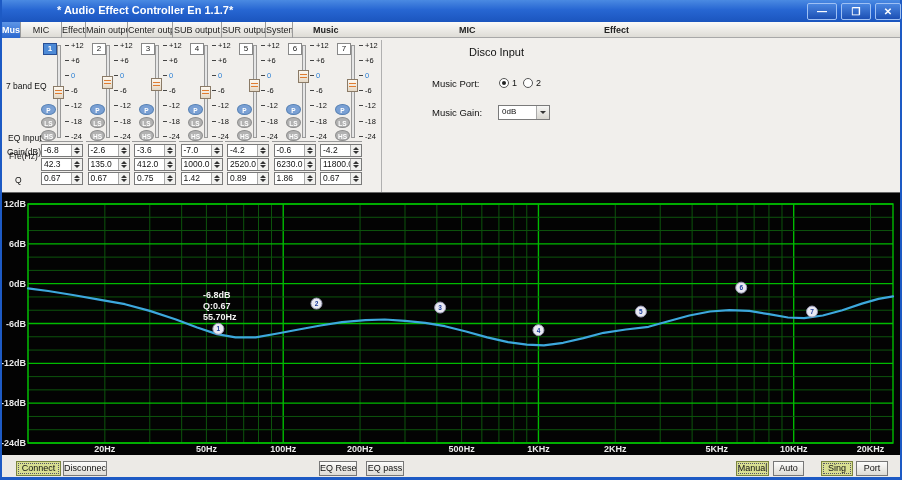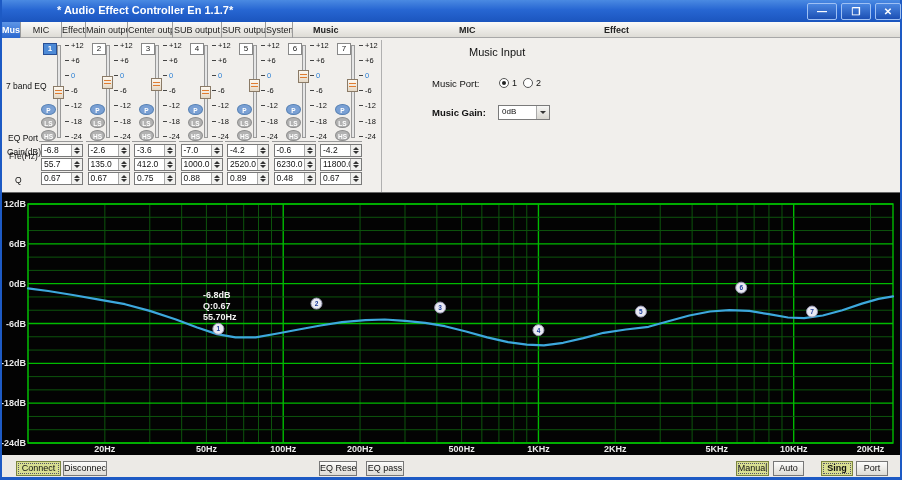--- a/index.html
+++ b/index.html
@@ -102,35 +102,35 @@
       <div class="valbox" style="left: 578px;">52</div>
       <div class="sliderlabel" style="left: 602px;">Effect</div>
       <div class="slidertrack" style="left: 624px; width: 98px;">
         <div class="sliderthumb" style="left: 37.12px;"></div>
       </div>
       <div class="valbox" style="left: 725px;">39</div>
     </div>
 
   <div class="eqpanel" id="eqpanel">
     <span class="eqlabel" style="left:4px;top:43px;">7 band EQ</span>
-    <span class="eqlabel" style="left:6px;top:95px;">EQ Port</span>
+    <span class="eqlabel" style="left:6px;top:95px;">EQ Input</span>
     <span class="eqlabel" style="left:5px;top:109px;">Gain(dB)</span>
     <span class="eqlabel" style="left:7px;top:113px;">Fre(Hz)</span>
     <span class="eqlabel" style="left:13px;top:137px;">Q</span>
 
     <div class="vdivider" style="left:379px;top:2px;height:152px;"></div>
 
     <div>
-      <span class="mi-title" style="left:467px;top:8px;">Music Input</span>
+      <span class="mi-title" style="left:467px;top:8px;">Disco Input</span>
       <span class="mi-label" style="left:430px;top:40px;">Music Port:</span>
       <div class="radio sel" style="left:497px;top:40px;"></div>
       <span class="radiolabel" style="left:510px;top:40px;">1</span>
       <div class="radio" style="left:521px;top:40px;"></div>
       <span class="radiolabel" style="left:534px;top:40px;">2</span>
-      <span class="mi-label" style="left:430px;top:69px;font-weight:bold;">Music Gain:</span>
+      <span class="mi-label" style="left:430px;top:69px;">Music Gain:</span>
       <div class="dropdown" style="left:496px;top:67px;">
         <span class="txt">0dB</span>
         <span class="btn">
             <span class="tri-down"></span>
           </span>
       </div>
     </div>
   <div class="numbtn sel" style="left: 41px; top: 5px;">1</div>
       <div class="groove" style="left: 55px; top: 7px; height: 91px;"></div>
       <div class="thumb" style="left: 51px; top: 47.7452px;">
@@ -155,21 +155,21 @@
       <div class="typebtn g" style="left: 39px; top: 92px;">HS</div>
       <div class="colsep" style="left: 37px; top: 103px; width: 44px;"></div>
       <div class="spinbox" style="left: 39px; top: 106px;">
         <span class="txt">-6.8</span>
         <div class="spin">
           <div class="tri-up"></div>
           <div class="tri-down"></div>
         </div>
       </div>
       <div class="spinbox" style="left: 39px; top: 120px;">
-        <span class="txt">55.7</span>
+        <span class="txt">42.3</span>
         <div class="spin">
           <div class="tri-up"></div>
           <div class="tri-down"></div>
         </div>
       </div>
       <div class="spinbox" style="left: 39px; top: 134px;">
         <span class="txt">0.67</span>
         <div class="spin">
           <div class="tri-up"></div>
           <div class="tri-down"></div>
@@ -294,21 +294,21 @@
         </div>
       </div>
       <div class="spinbox" style="left: 178.5px; top: 120px;">
         <span class="txt">1000.0</span>
         <div class="spin">
           <div class="tri-up"></div>
           <div class="tri-down"></div>
         </div>
       </div>
       <div class="spinbox" style="left: 178.5px; top: 134px;">
-        <span class="txt">0.88</span>
+        <span class="txt">1.42</span>
         <div class="spin">
           <div class="tri-up"></div>
           <div class="tri-down"></div>
         </div>
       </div>
       <div class="numbtn" style="left: 237px; top: 5px;">5</div>
       <div class="groove" style="left: 251px; top: 7px; height: 91px;"></div>
       <div class="thumb" style="left: 247px; top: 41.1698px;">
         <div class="stripes"></div>
       </div>
@@ -382,21 +382,21 @@
         </div>
       </div>
       <div class="spinbox" style="left: 271.5px; top: 120px;">
         <span class="txt">6230.0</span>
         <div class="spin">
           <div class="tri-up"></div>
           <div class="tri-down"></div>
         </div>
       </div>
       <div class="spinbox" style="left: 271.5px; top: 134px;">
-        <span class="txt">0.48</span>
+        <span class="txt">1.86</span>
         <div class="spin">
           <div class="tri-up"></div>
           <div class="tri-down"></div>
         </div>
       </div>
       <div class="numbtn" style="left: 335px; top: 5px;">7</div>
       <div class="groove" style="left: 349px; top: 7px; height: 91px;"></div>
       <div class="thumb" style="left: 345px; top: 41.1698px;">
         <div class="stripes"></div>
       </div>
@@ -530,17 +530,17 @@
       </svg>
   </div>
 
   <div class="footer" id="footer">
       <div class="fbtn active" style="left: 14px; width: 45px;">Connect</div>
       <div class="fbtn" style="left: 61px; width: 44px;">Disconnect</div>
       <div class="fbtn" style="left: 317px; width: 38px;">EQ Reset</div>
       <div class="fbtn" style="left: 364px; width: 38px;">EQ pass</div>
       <div class="fbtn active" style="left: 734px; width: 33px;">Manual</div>
       <div class="fbtn" style="left: 771px; width: 31px;">Auto</div>
-      <div class="fbtn active" style="left: 819px; width: 32px; font-weight: bold;">Sing</div>
+      <div class="fbtn active" style="left: 819px; width: 32px;">Sing</div>
       <div class="fbtn" style="left: 854px; width: 32px;">Port</div>
     </div>
 
 </div>
 
 </body></html>

